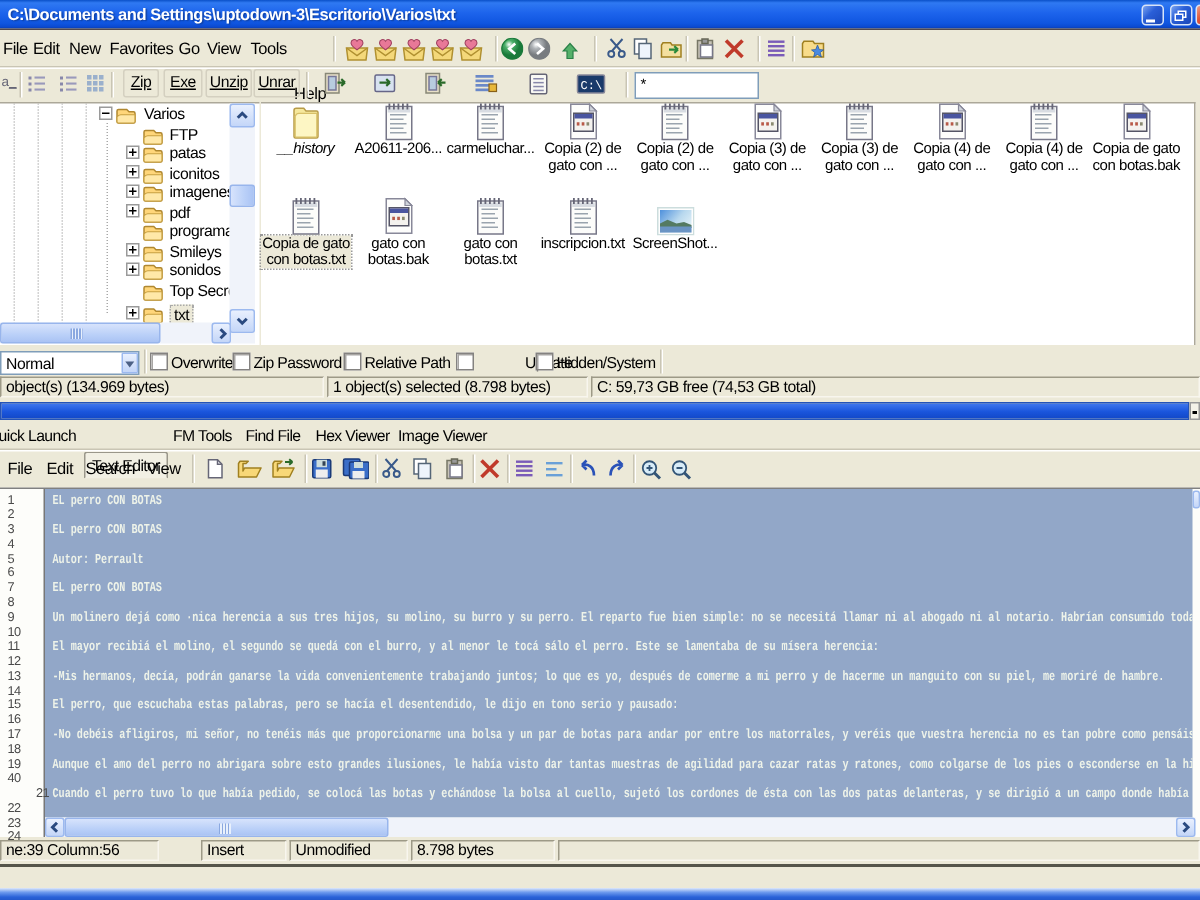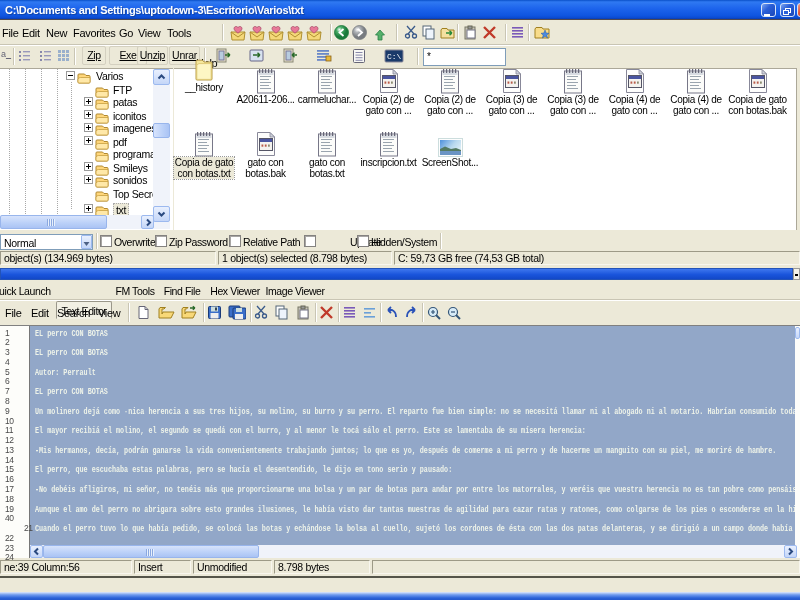--- a/index.html
+++ b/index.html
@@ -163,21 +163,21 @@
 <div class="abs" style="left:534px; top:25px;"><svg width="16" height="15" viewBox="0 0 16 15">
         <path d="M1 4 L1 13 L15 13 L15 4 L9 4 L8 2.5 L2 2.5 Z" fill="#f8dc8a" stroke="#a08020"></path>
         <path d="M11 5 L12.2 8 L15 8.3 L12.8 10 L13.6 13 L11 11.3 L8.4 13 L9.2 10 L7 8.3 L9.8 8 Z" fill="#4a8ae0" stroke="#2a5aa0" stroke-width="0.5"></path>
       </svg></div>
 </div>
 
 <div class="abs hrule" style="top:44px;"></div>
 <div class="abs vsep" style="left:13px; top:48px; height:17px;"></div>
 <div class="abs vsep" style="left:74px; top:48px; height:17px;"></div>
 <div class="abs tbtn" style="left:82px; top:46px; width:24px;">Zip</div>
-<div class="abs tbtn" style="left:109px; top:46px; width:38px;">Exe</div>
+<div class="abs tbtn" style="left:109px; top:46px; width:26px;">Exe</div>
 <div class="abs tbtn" style="left:137px; top:46px; width:31px;">Unzip</div>
 <div class="abs tbtn" style="left:169px; top:46px; width:31px;">Unrar</div>
 <div class="abs vsep" style="left:204px; top:48px; height:17px;"></div>
 <div class="abs vsep" style="left:417px; top:48px; height:17px;"></div>
 <div class="abs" style="left:423px; top:48px; width:83px; height:18px; background:#fff; border:1px solid #7f9db9; font-size:10px; padding:2px 3px;">*</div>
 <div id="row2icons">
 <div class="abs" style="left:1px; top:49px; font-size:9px; color:#667;">a<span style="text-decoration:underline">_</span></div>
 <div class="abs" style="left:17px; top:49px;"><svg width="15" height="14" viewBox="0 0 15 14">
         <rect x="2" y="2" width="2" height="2" fill="#88a"></rect>
         <rect x="6" y="2" width="7" height="1.4" fill="#99b"></rect>
@@ -378,21 +378,21 @@
     <div class="grip" style="left:46px;"></div>
   </div>
 <div class="abs sbbtn" style="left:141px; top:215px; width:13px; height:14px;">
     <svg width="12" height="12">
       <path d="M5 3.5 L8 6.5 L5 9.5" fill="none" stroke="#2a4a80" stroke-width="2"></path>
     </svg>
   </div>
 
 <div class="abs" style="left:174px; top:68px; width:623px; height:162px; background:#fff; border-top:1px solid #aca899; border-right:1px solid #aca899;"></div>
 <div id="files">
-<div class="fitem" style="left:172.0px; top:56px;"><div style="height:26px; padding-top:3px;">
+<div class="fitem" style="left:172.0px; top:68px;font-style:italic;"><div style="height:26px; padding-top:3px;">
         <svg width="20" height="22" viewBox="0 0 20 22">
           <path d="M2 5 L2 20 Q2 21 3 21 L17 21 Q18 21 18 20 L18 4 Q18 3 17 3 L10 3 L8.5 1.2 L3.5 1.2 Q2 1.2 2 2.6 Z" fill="#f6e89c" stroke="#b89c48" stroke-width="1"></path>
           <path d="M2.8 6.5 Q3.6 4.6 5.2 4.6 L17.2 4.6 L17.2 20 Q17.2 20.4 16.4 20.4 L3.6 20.4 Q2.8 20.4 2.8 20 Z" fill="#fdf6c4" stroke="#d8c068" stroke-width="0.8"></path>
         </svg>
       </div><div style="display:inline-block;  padding:0 1px;">__history</div></div>
 <div class="fitem" style="left:233.5px; top:68px;"><div style="height:26px; padding-top:0px;">
         <svg width="20" height="26" viewBox="0 0 20 26">
           <rect x="1.5" y="3" width="17" height="22" fill="#fcfcfa" stroke="#778" stroke-width="1"></rect>
           <rect x="2.5" y="4" width="15" height="3" fill="#d8dce2"></rect>
           <rect x="3" y="1" width="1.2" height="4" fill="#667"></rect>
@@ -766,20 +766,20 @@
   </div>
 <div class="abs sbthumb h" style="left:43px; top:545px; width:216px; height:13px;">
     <div class="grip" style="left:102px;"></div>
   </div>
 <div class="abs sbbtn" style="left:784px; top:545px; width:13px; height:13px;">
     <svg width="11" height="11">
       <path d="M4 2.5 L7 5.5 L4 8.5" fill="none" stroke="#2a4a80" stroke-width="2"></path>
     </svg>
   </div>
 
-<div class="abs statuspanel" style="left:0px; top:560px; width:132px;">ne:39 Column:56</div>
+<div class="abs statuspanel" style="left:0px; top:560px; width:106px;">ne:39 Column:56</div>
 <div class="abs statuspanel" style="left:134px; top:560px; width:57px;">Insert</div>
 <div class="abs statuspanel" style="left:193px; top:560px; width:79px;">Unmodified</div>
 <div class="abs statuspanel" style="left:274px; top:560px; width:96px;">8.798 bytes</div>
 <div class="abs statuspanel" style="left:372px; top:560px; width:428px;"></div>
 
 <div class="abs" style="left:0; top:576px; width:800px; height:2px; background:#55554a;"></div>
 <div class="abs" style="left:0; top:592px; width:800px; height:8px; background:linear-gradient(180deg,#dfe9fb 0%,#6f9bee 35%,#2a62d8 75%,#2458cc 100%);"></div>
 
 </body></html>

